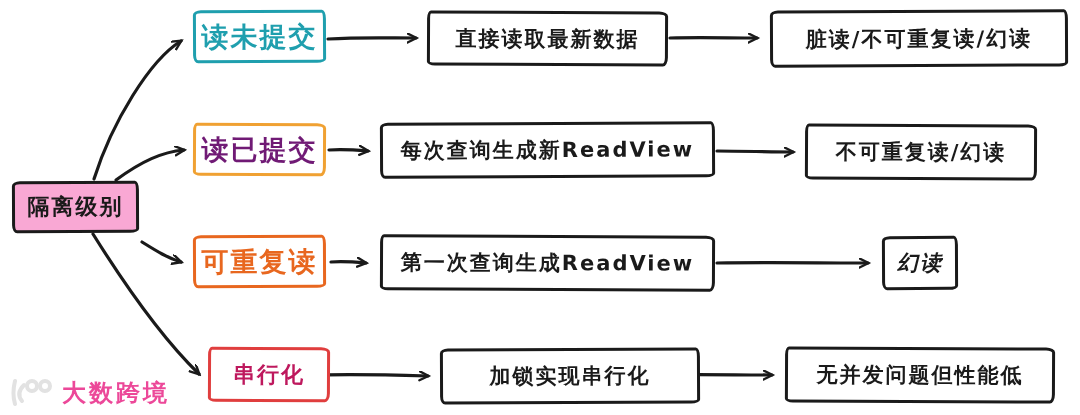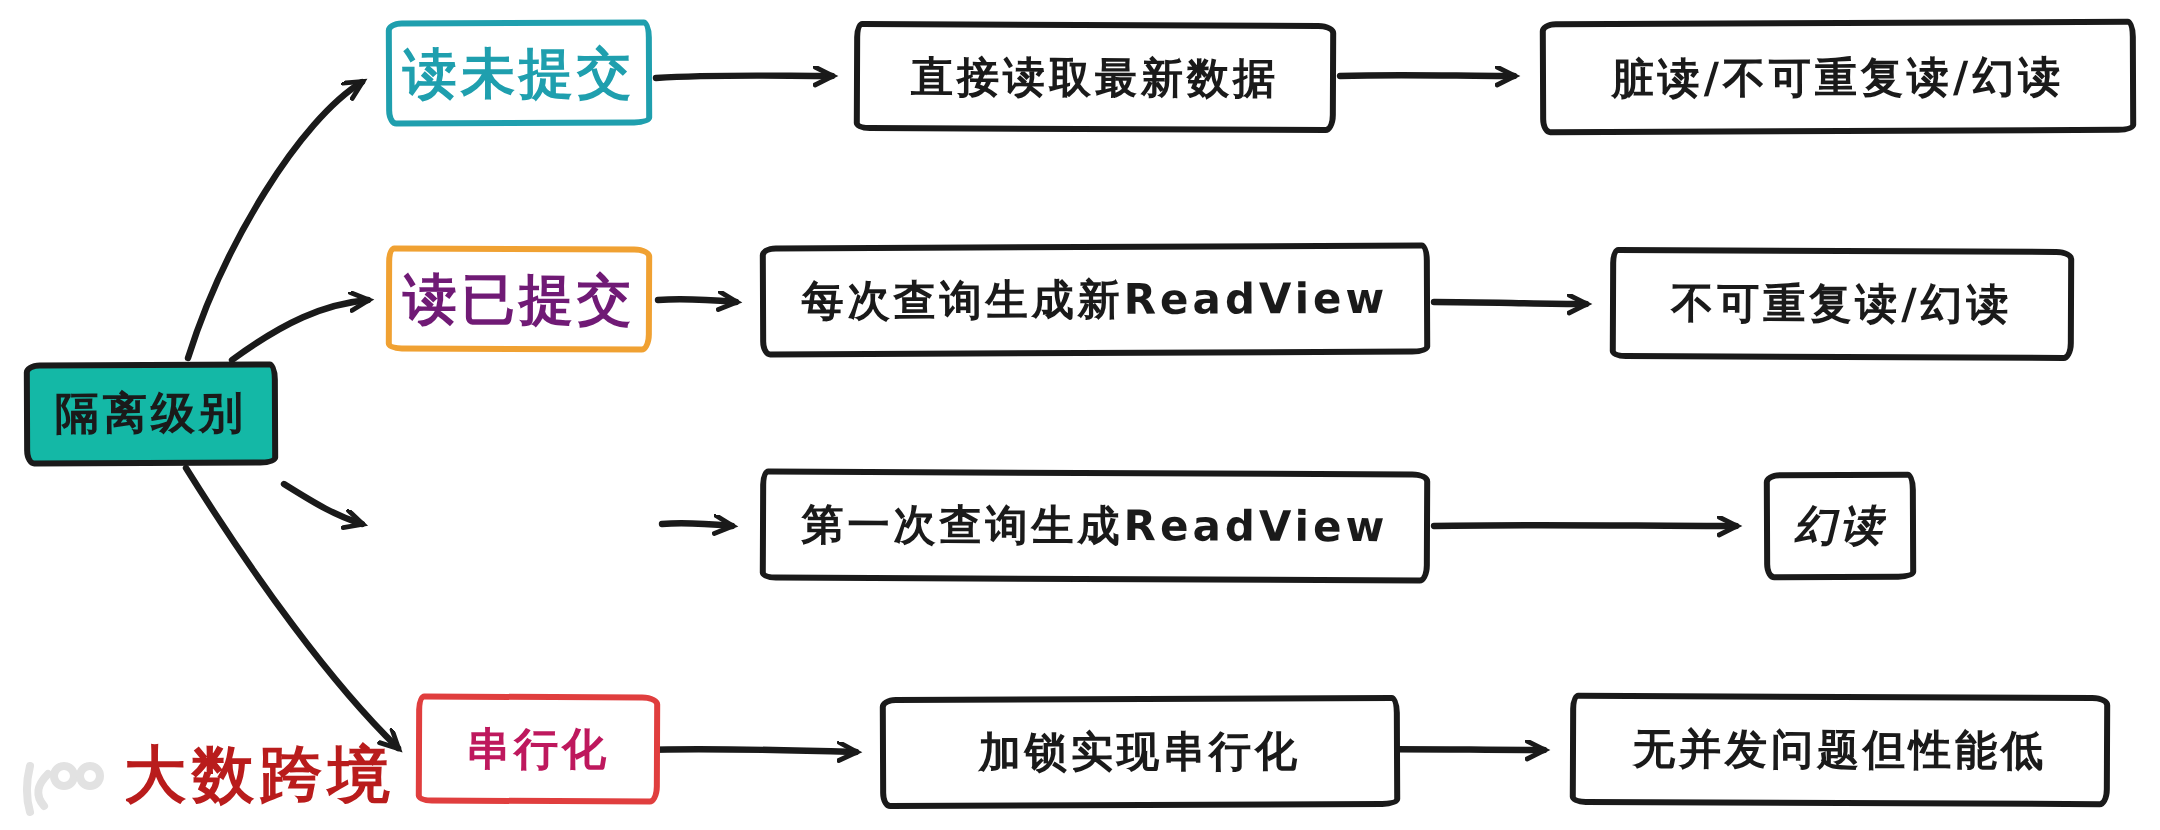--- a/index.html
+++ b/index.html
@@ -27,21 +27,21 @@
     font-size: 21px;
     letter-spacing: 2px;
     box-sizing: border-box;
     text-align: center;
     white-space: nowrap;
   }
   .wob-a { border-radius: 8px 4px 9px 5px / 5px 9px 4px 8px; transform: rotate(-0.25deg); }
   .wob-b { border-radius: 4px 9px 5px 8px / 8px 5px 9px 4px; transform: rotate(0.25deg); }
   .root {
     left: 12px; top: 181px; width: 127px; height: 52px;
-    background: #14b8a6;
+    background: #f9a8d4;
     font-size: 22px;
   }
   .lvl   { left: 193px; width: 133px; height: 53px; font-size: 27px; }
   .lvl-0 { top: 10px;  border-color: #1f9fae; color: #1f9fae; }
   .lvl-1 { top: 123px; border-color: #f0a132; color: #701a75; }
   .lvl-2 { top: 235px; border-color: #e8671f; color: #e8671f; }
   .lvl-3 { left: 208px; top: 347px; width: 122px; height: 55px; border-color: #e03e3e; color: #be185d; font-size: 22px; }
   .mech-0 { left: 427px; top: 11px;  width: 241px; height: 55px; }
   .mech-1 { left: 380px; top: 122px; width: 335px; height: 56px; }
   .mech-2 { left: 380px; top: 235px; width: 335px; height: 56px; }
@@ -60,25 +60,25 @@
     stroke: #1a1a1a;
     stroke-width: 3.2;
     fill: none;
     stroke-linecap: round;
   }
   .watermark {
     position: absolute;
     left: 10px;
     bottom: 6px;
     display: flex;
-    align-items: flex-end;
+    align-items: flex-start;
     gap: 8px;
-    color: #b91c1c;
+    color: #ec4899;
     font-weight: bold;
-    font-size: 31px;
+    font-size: 24px;
     letter-spacing: 3px;
     user-select: none;
   }
 </style>
 </head>
 <body>
 
 <div id="canvas">
 
   <svg id="arrow-layer" viewBox="0 0 1080 415" xmlns="http://www.w3.org/2000/svg">
@@ -98,20 +98,21 @@
     <path class="link" d="M 331 262 C 343 261, 355 262, 366 263" marker-end="url(#arr)"></path>
     <path class="link" d="M 717 263 C 768 262, 818 263, 868 263" marker-end="url(#arr)"></path>
     <path class="link" d="M 320 375 C 355 374, 394 375, 428 376" marker-end="url(#arr)"></path>
     <path class="link" d="M 657 375 C 696 374, 735 375, 772 375" marker-end="url(#arr)"></path>
   </svg>
 
   <div class="node root wob-a">隔离级别</div>
 
   <div class="node lvl lvl-0 wob-a">读未提交</div>
   <div class="node lvl lvl-1 wob-b">读已提交</div>
+  <div class="node lvl lvl-2 wob-a">可重复读</div>
   <div class="node lvl-3 wob-b">串行化</div>
 
   <div class="node mech-0 wob-b">直接读取最新数据</div>
   <div class="node mech-1 wob-a">每次查询生成新ReadView</div>
   <div class="node mech-2 wob-b">第一次查询生成ReadView</div>
   <div class="node mech-3 wob-a">加锁实现串行化</div>
 
   <div class="node cons-0 wob-a">脏读/不可重复读/幻读</div>
   <div class="node cons-1 wob-b">不可重复读/幻读</div>
   <div class="node cons-2 wob-a">幻读</div>

